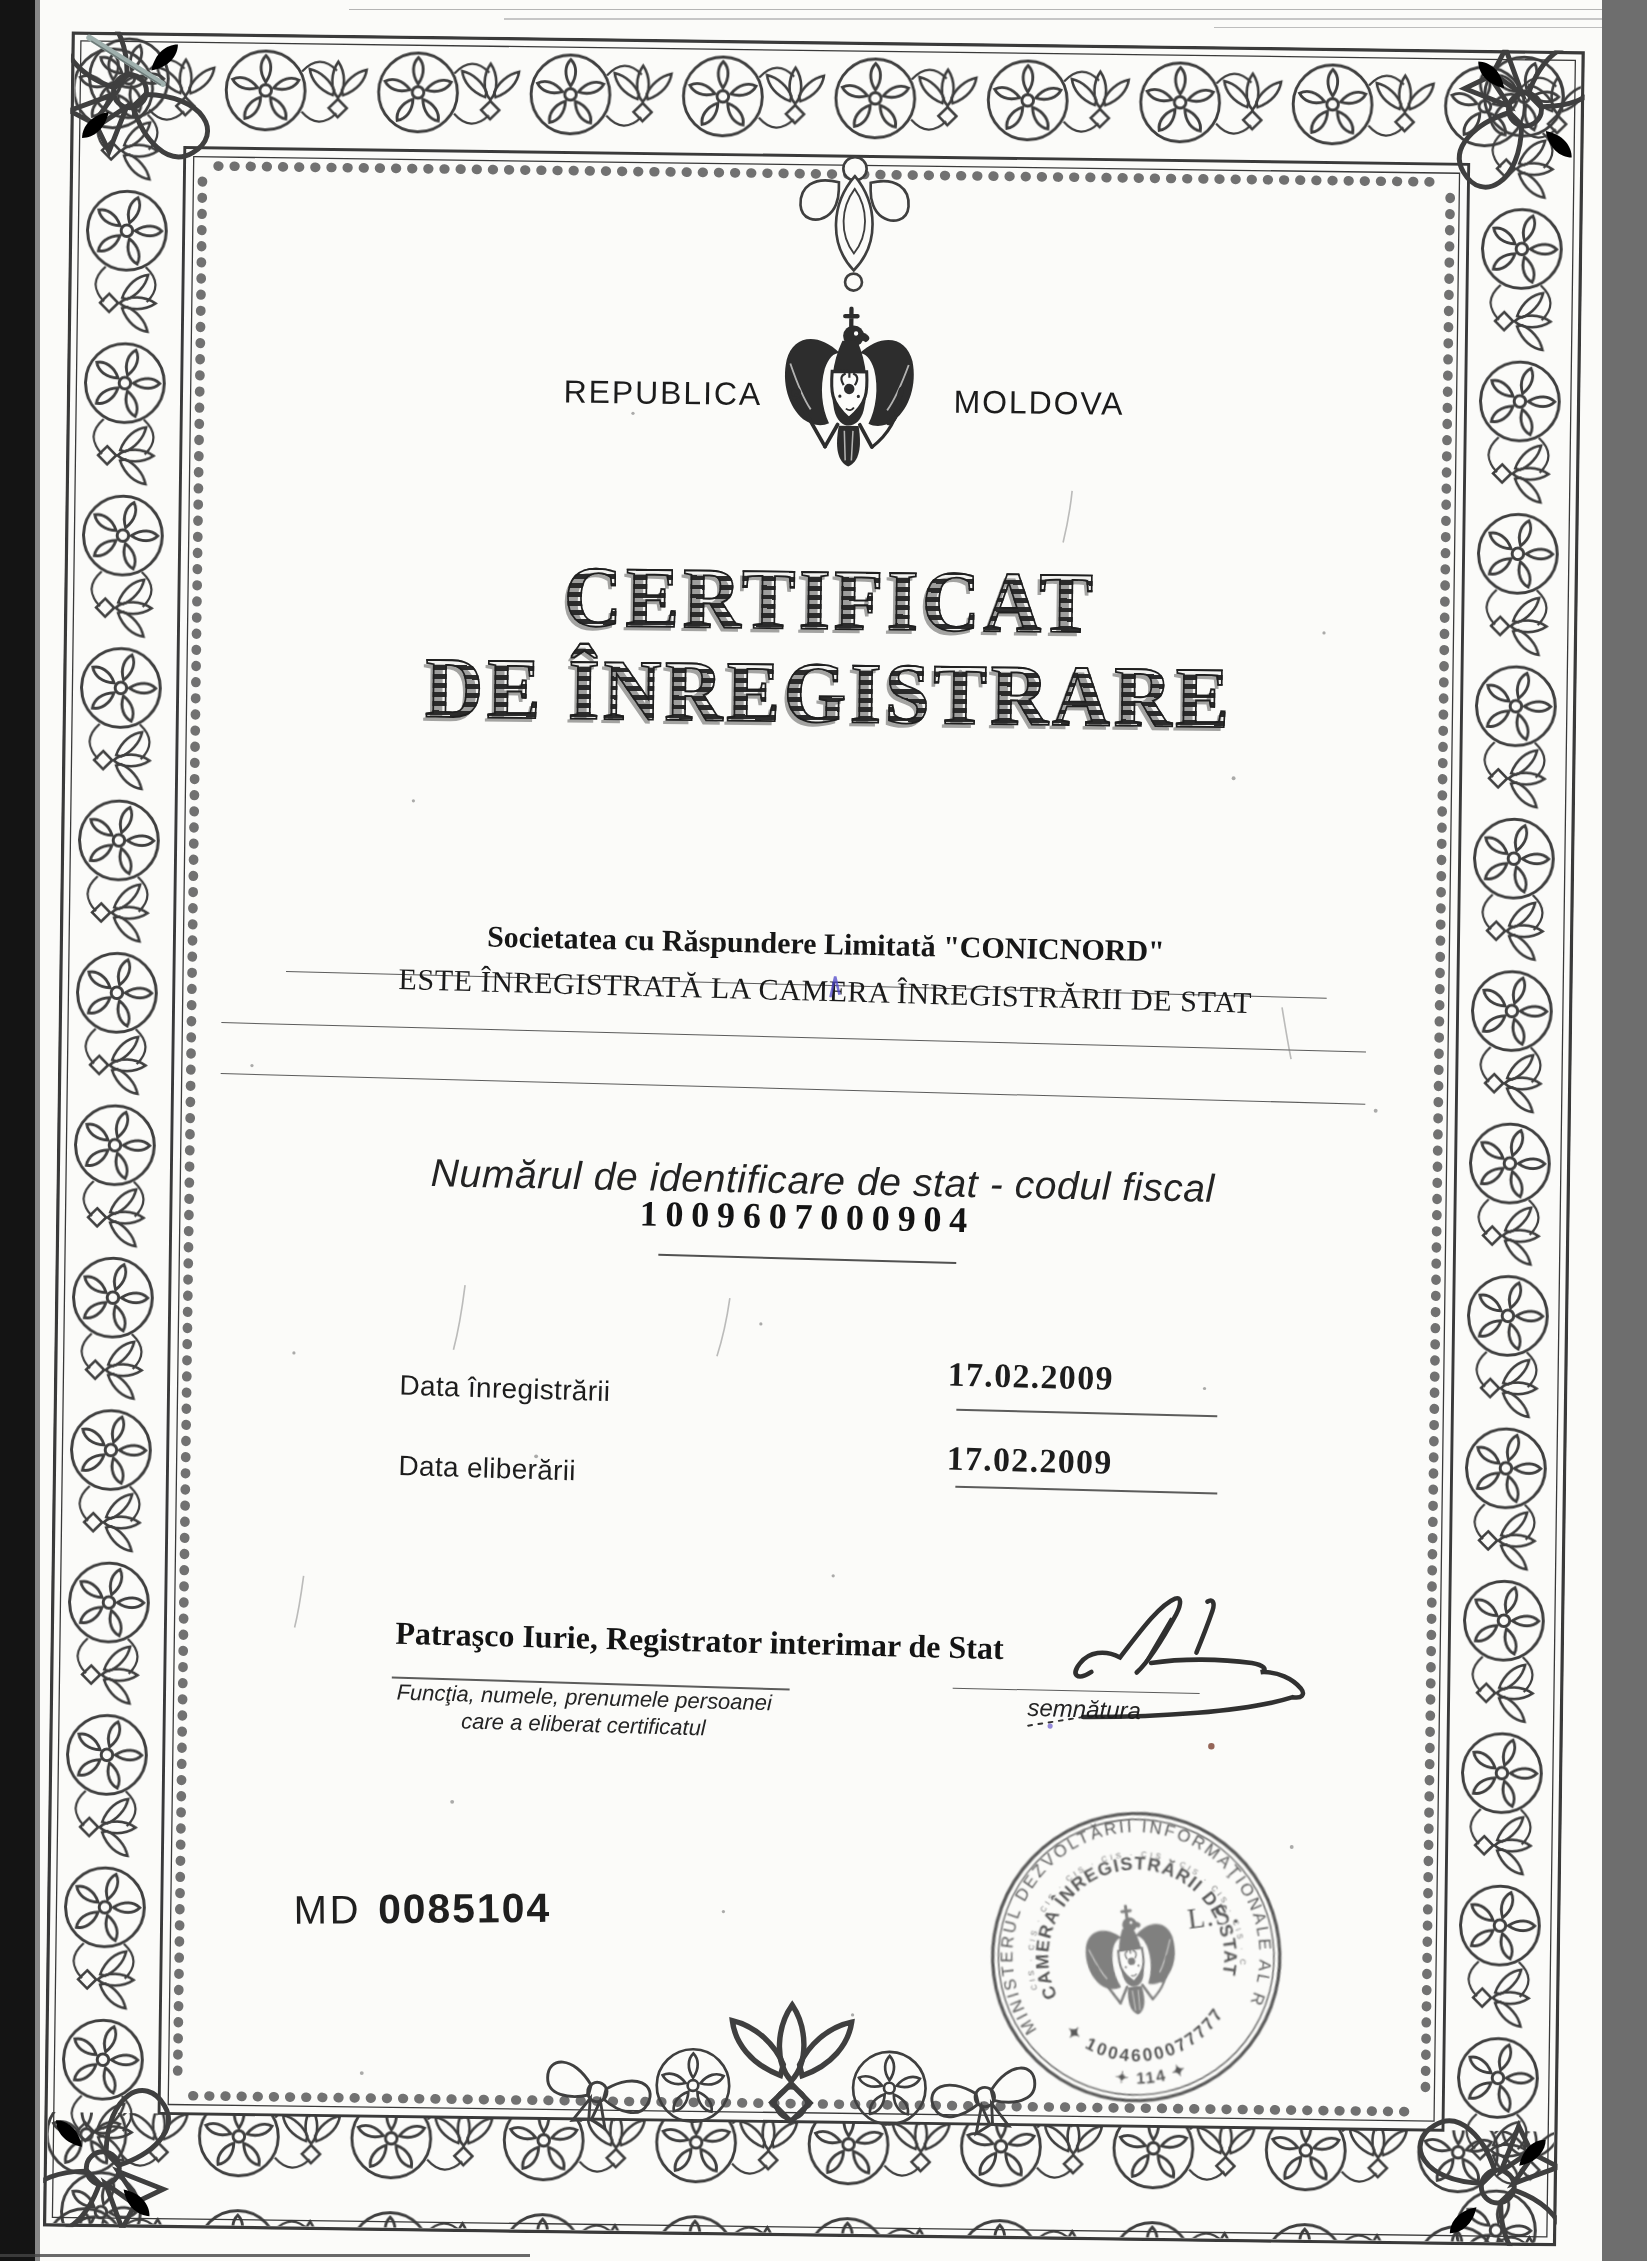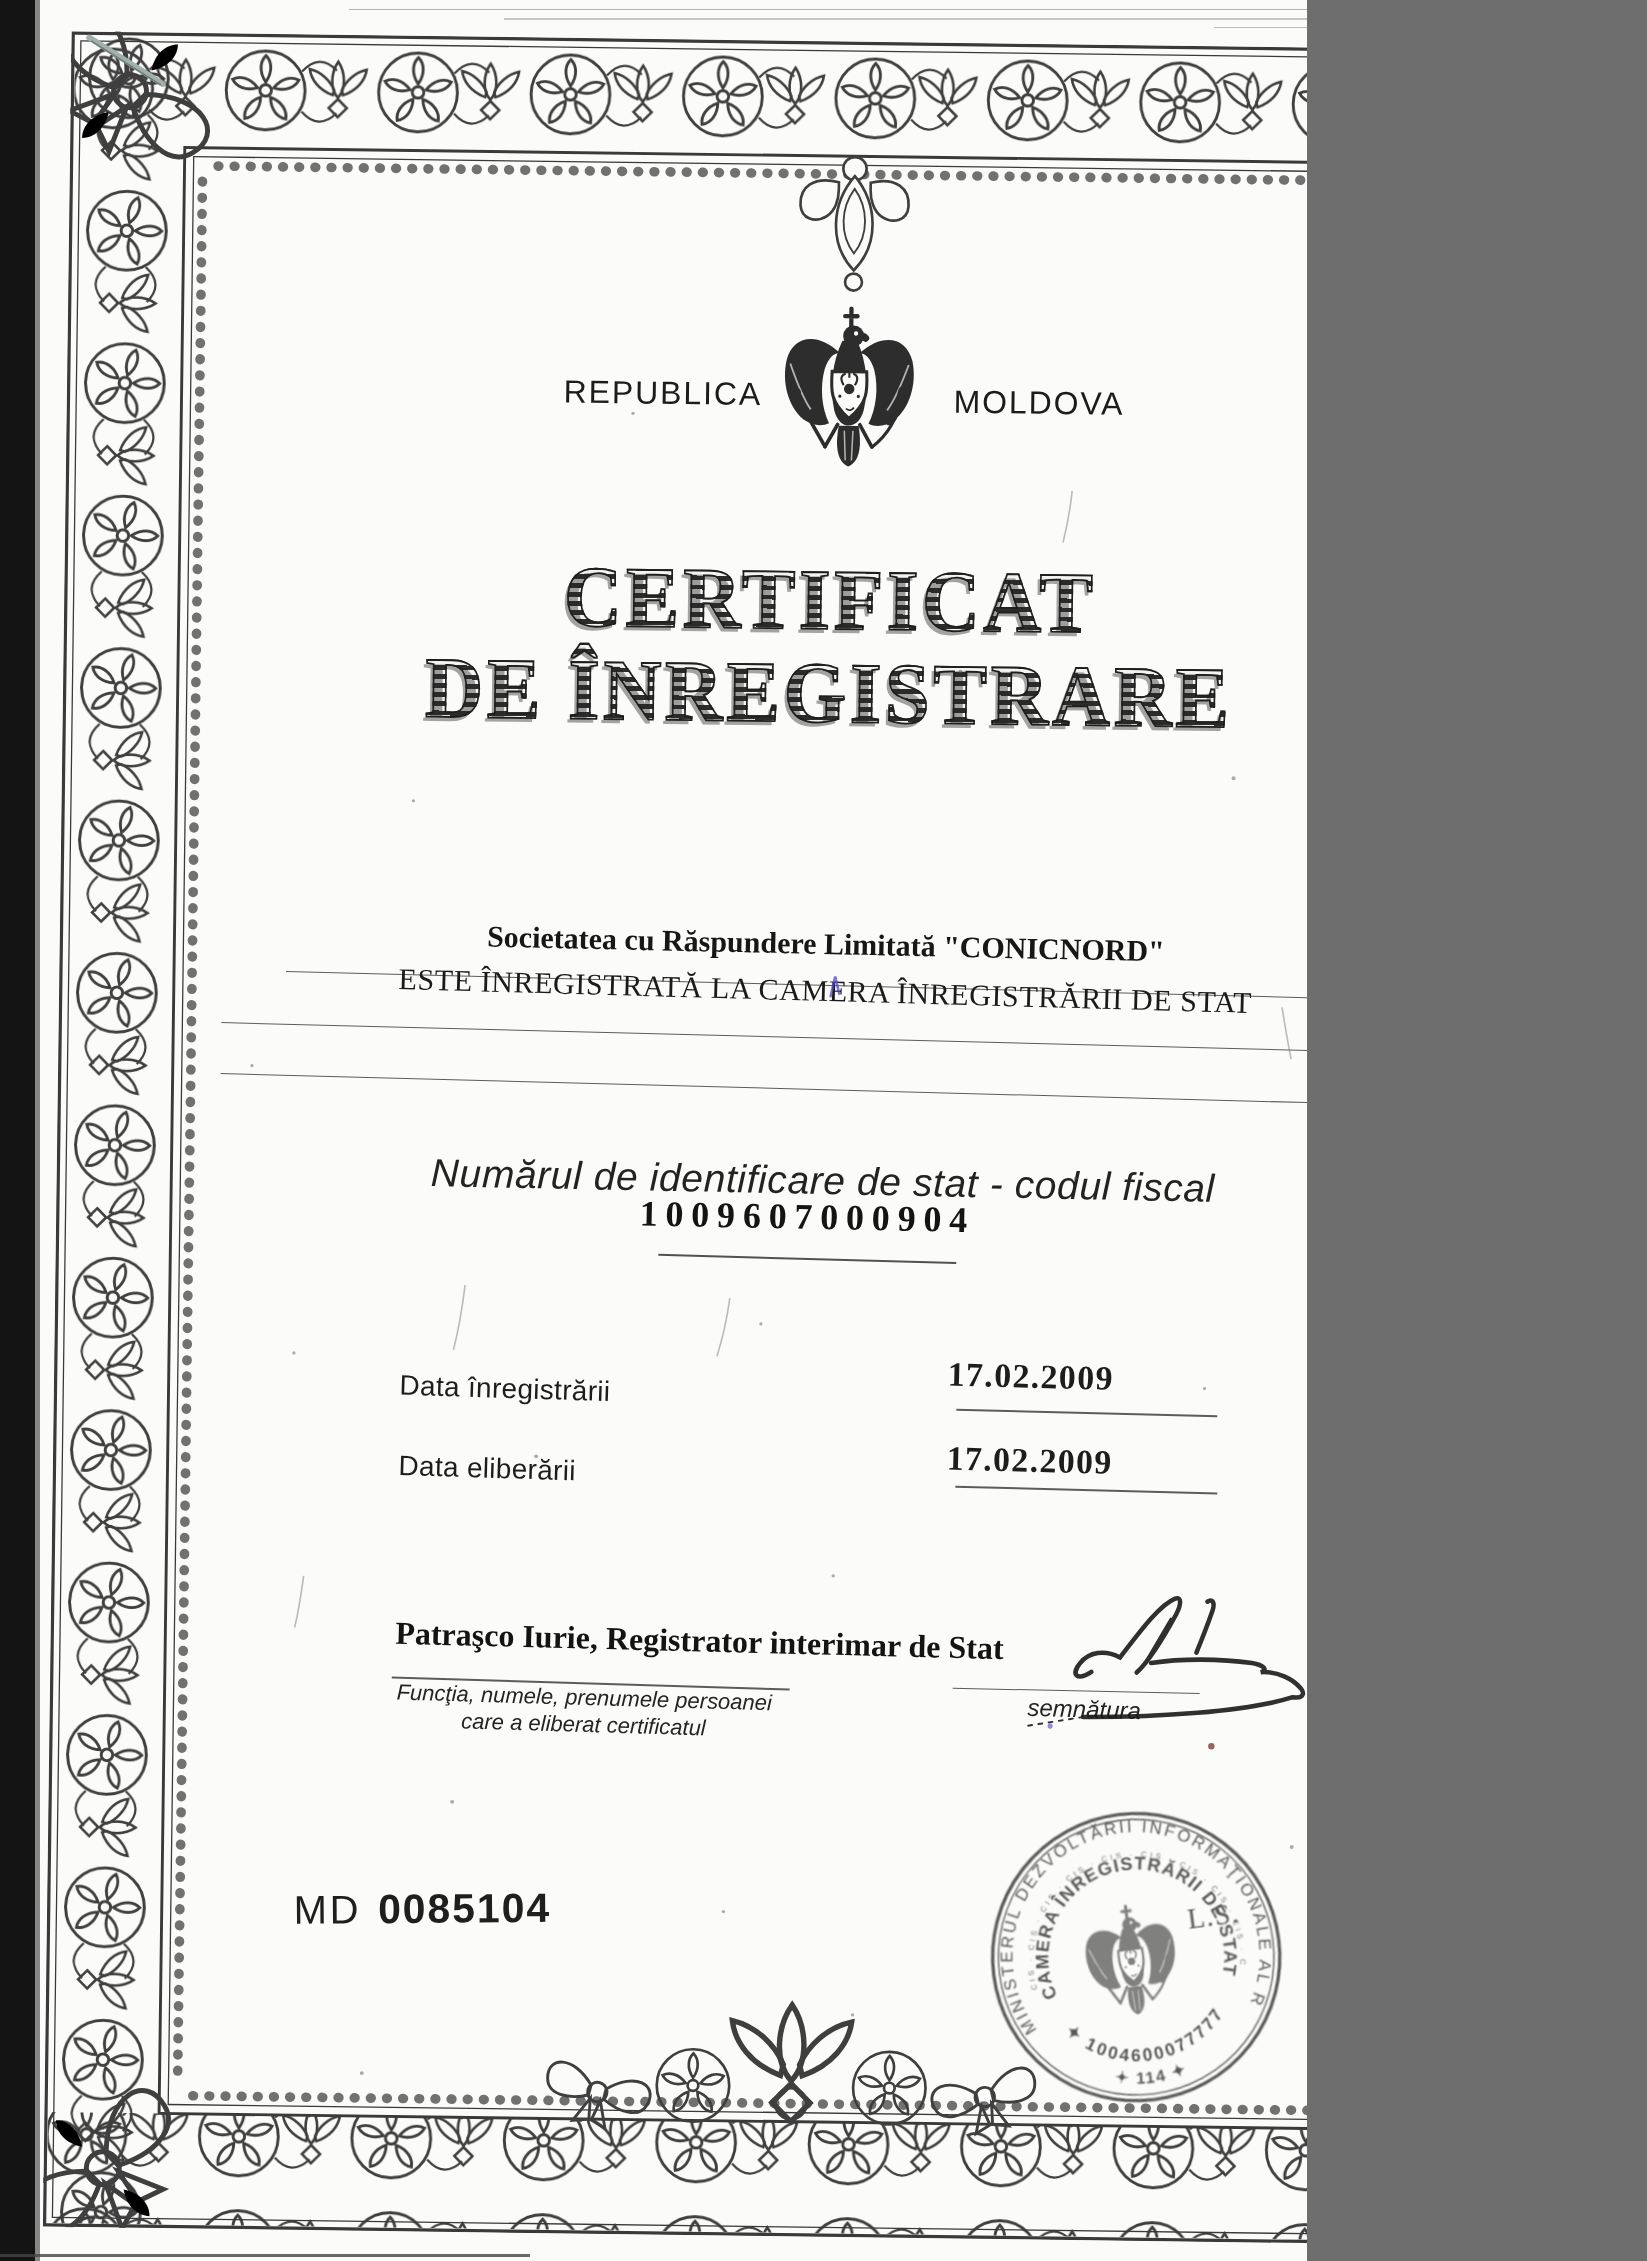--- a/index.html
+++ b/index.html
@@ -1,16 +1,16 @@
 <!DOCTYPE html>
 <html style="font-size:10.3px"><head>
 <meta charset="utf-8">
 <style>
   html,body{margin:0;padding:0;background:#6e6e6e;}
-  .page{position:relative;width:1307px;height:2261px;background:#fbfbf9;overflow:hidden;
+  .page{position:relative;width:1602px;height:2261px;background:#fbfbf9;overflow:hidden;
         font-family:"Liberation Sans",sans-serif;color:#1d1d1d;}
   .abs{position:absolute;}
   .serif{font-family:"Liberation Serif",serif;}
   .sans{font-family:"Liberation Sans",sans-serif;}
   .ital{font-style:italic;}
   .ctr{left:0;width:1647px;text-align:center;}
   #sheet{position:absolute;left:0;top:0;width:1647px;height:2261px;
          transform:rotate(.75deg);transform-origin:824px 1130px;}
   .gtitle{font-family:"Liberation Serif",serif;font-weight:bold;font-size:80px;line-height:1.16;
           letter-spacing:3.9px;color:#2e2e2e;

